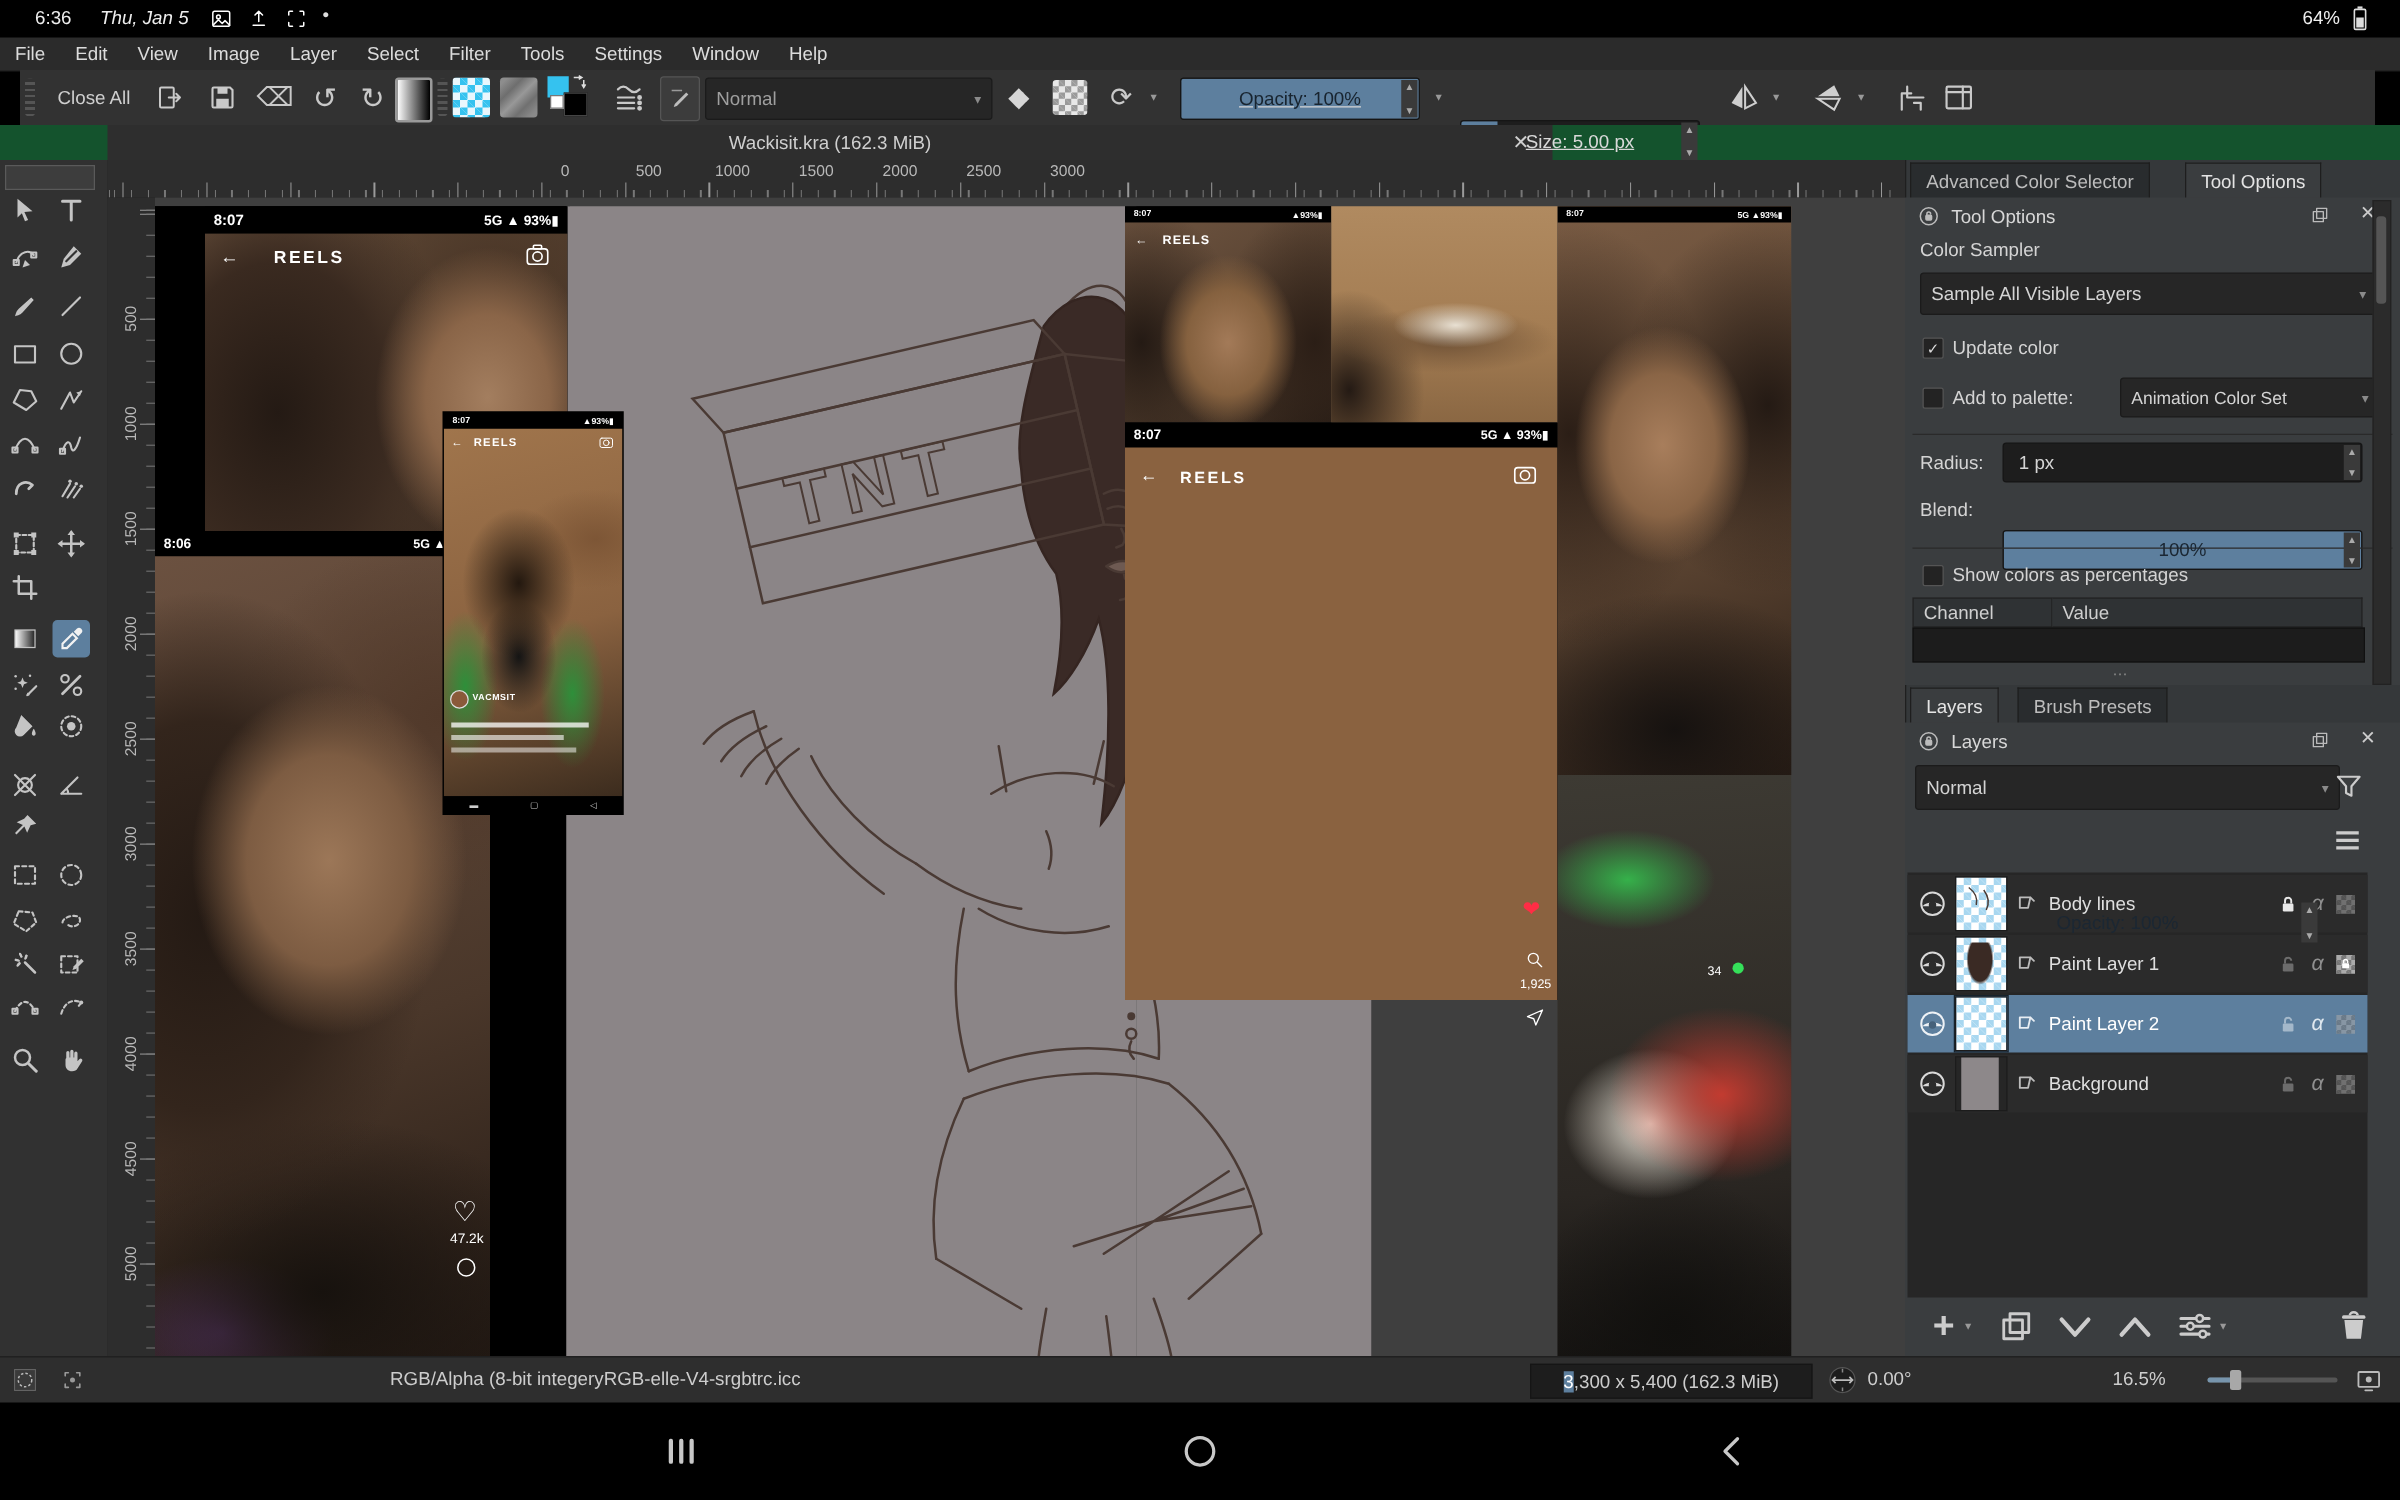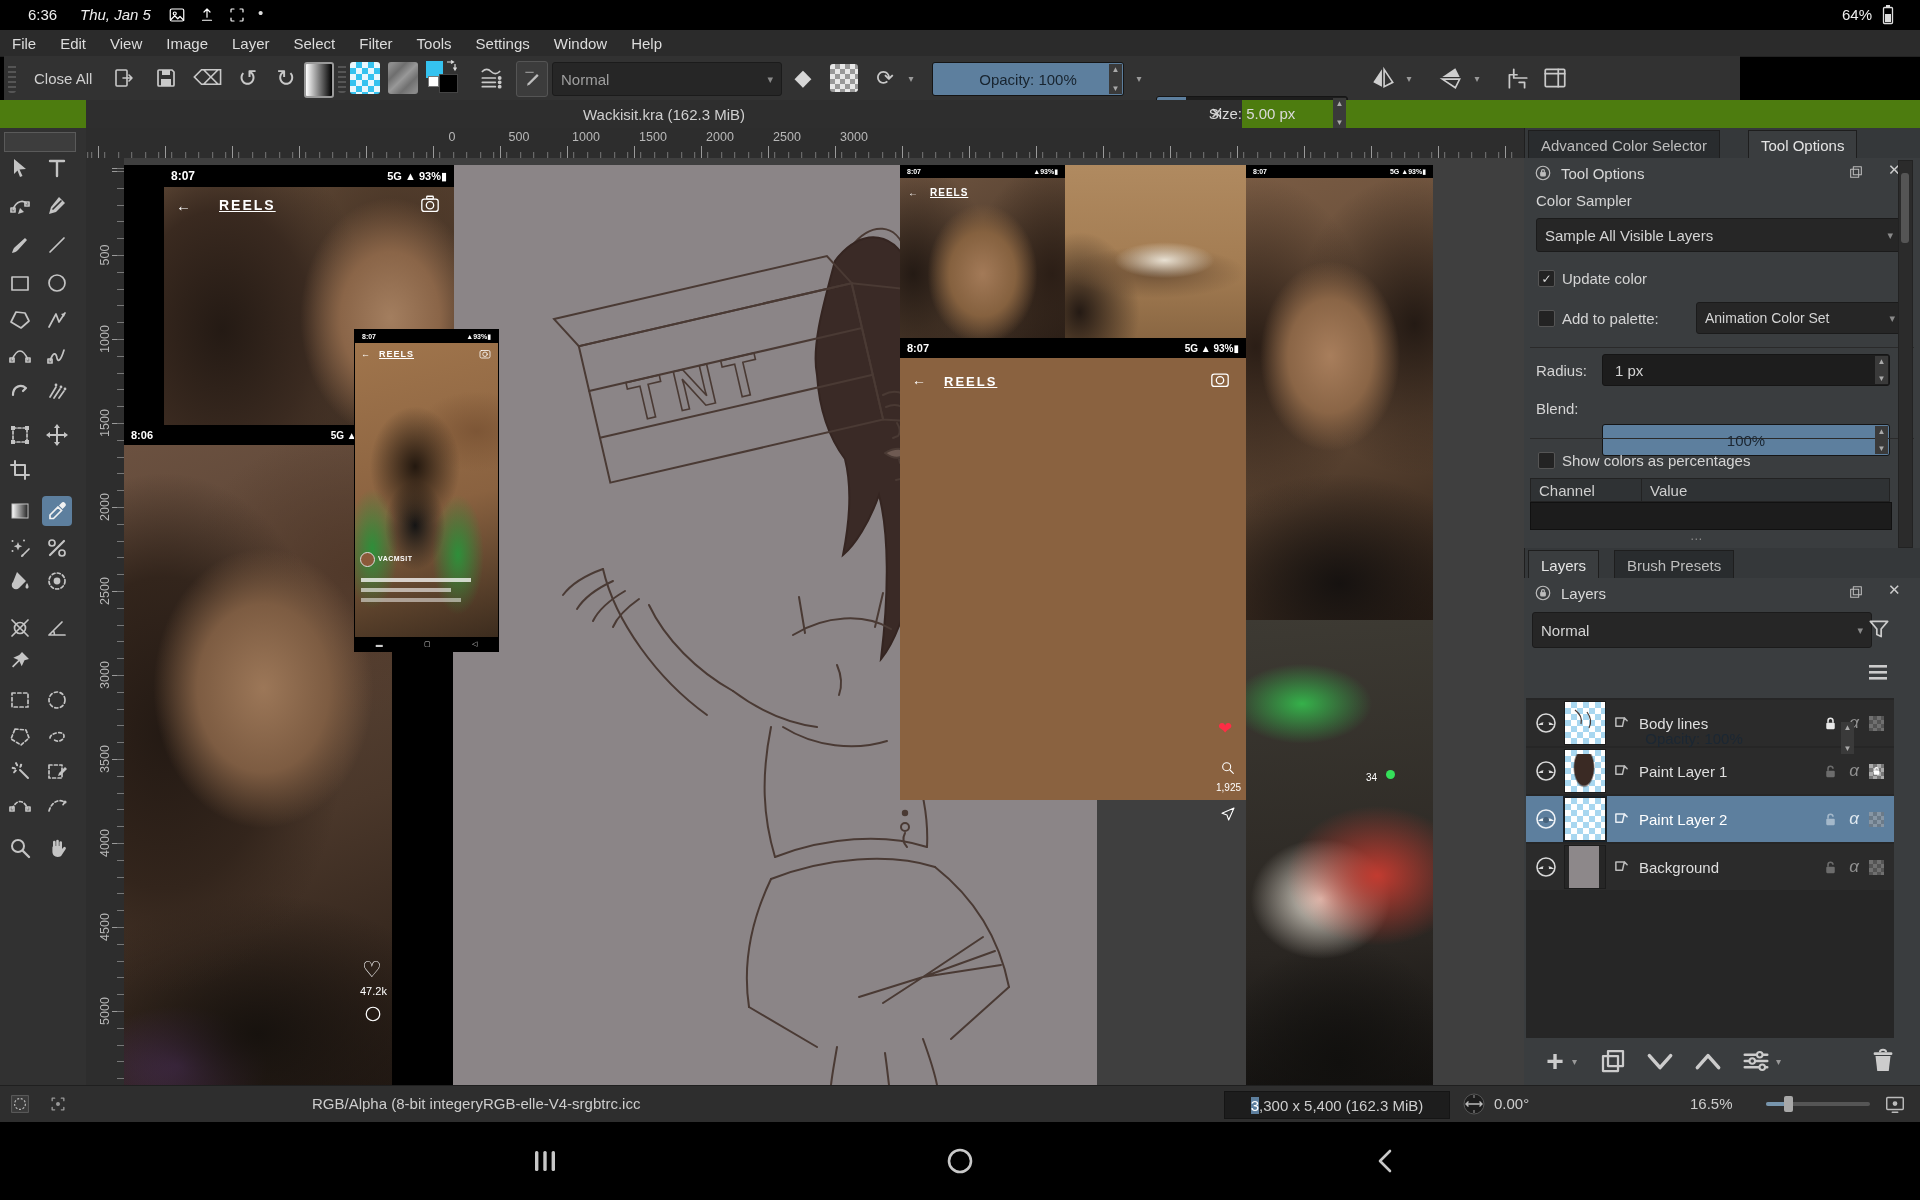--- a/index.html
+++ b/index.html
@@ -10,21 +10,21 @@
   .row{display:flex;align-items:center;}
   svg{display:block;}
 
   
   #a-status{left:0;top:0;width:1920px;height:30px;background:#000;color:#eee;font-size:15px;}
   #a-nav{left:0;top:1122px;width:1920px;height:78px;background:#000;}
 
   
   #menubar{left:0;top:30px;width:1920px;height:26px;background:#2b2b2b;border-bottom:1px solid #222;}
   .menu-item{padding:3px 12px;color:#dcdcdc;font-size:15px;cursor:default;}
-  #toolbar{left:4px;top:56px;width:1736px;height:44px;background:#323232;border-bottom:1px solid #242424;}
+  #toolbar{left:16px;top:56px;width:1884px;height:44px;background:#323232;border-bottom:1px solid #242424;text-decoration:underline;}
   .tbtn{position:absolute;top:7px;height:30px;display:flex;align-items:center;justify-content:center;border-radius:3px;color:#cfcfcf;}
   .handle{width:8px;height:30px;background:repeating-linear-gradient(0deg,#555 0 2px,transparent 2px 5px);}
   .combo{background:#262626;border:1px solid #1b1b1b;border-radius:3px;color:#9f9f9f;
          display:flex;align-items:center;padding:0 8px;justify-content:space-between;}
   .combo .arr{color:#8a8a8a;font-size:11px;margin-left:8px;}
   .slider{position:relative;background:#1d1d1d;border:1px solid #151515;border-radius:3px;overflow:hidden;
           display:flex;align-items:center;justify-content:center;font-size:15px;}
   .slider .fill{position:absolute;left:0;top:0;bottom:0;background:#5d7f9e;}
   .slider .lbl{position:relative;z-index:2;}
   .spin{position:absolute;right:1px;top:1px;bottom:1px;width:13px;background:#3a3a3a;
@@ -33,21 +33,21 @@
   .chk{background:
       linear-gradient(45deg,#9a9a9a 25%,transparent 25%,transparent 75%,#9a9a9a 75%),
       linear-gradient(45deg,#9a9a9a 25%,#e8e8e8 25%,#e8e8e8 75%,#9a9a9a 75%);
       background-size:10px 10px;background-position:0 0,5px 5px;}
   .chk-blue{background:
       linear-gradient(45deg,#a8d7f0 25%,transparent 25%,transparent 75%,#a8d7f0 75%),
       linear-gradient(45deg,#a8d7f0 25%,#ffffff 25%,#ffffff 75%,#a8d7f0 75%);
       background-size:12px 12px;background-position:0 0,6px 6px;}
 
   
-  #tabbar{left:0;top:100px;width:1920px;height:28px;background:#4d7c0f;}
+  #tabbar{left:0;top:100px;width:1920px;height:28px;background:#14532d;}
   #doc-tab{position:absolute;left:86px;top:0;width:1156px;height:28px;background:#2e2e2e;
            border-bottom:1px solid #1d1d1d;display:flex;align-items:center;justify-content:center;color:#cfcfcf;}
 
   
   #toolbox{left:0;top:128px;width:86px;height:957px;background:#313131;border-right:1px solid #262626;}
   .tool{position:absolute;width:30px;height:30px;display:flex;align-items:center;justify-content:center;border-radius:4px;}
   .tool svg{width:24px;height:24px;}
   .tool .st{stroke:#c4c4c4;stroke-width:1.7;fill:none;stroke-linecap:round;stroke-linejoin:round;}
   .tool .fl{fill:#c4c4c4;}
   .tool.active{background:#5d7f9e;}
@@ -58,21 +58,21 @@
   .hlab{position:absolute;top:2px;transform:translateX(-50%);font-size:12.5px;color:#b8b8b8;}
   .vlab{position:absolute;left:0;width:38px;height:24px;line-height:24px;text-align:center;
         font-size:12.5px;color:#b8b8b8;transform:rotate(-90deg);}
   .tickstrip{position:absolute;}
 
   
   #viewport{left:124px;top:158px;width:1400px;height:927px;background:#3f3f3f;overflow:hidden;}
   .photo{position:absolute;overflow:hidden;background:#111;}
   .chrome{position:absolute;left:0;right:0;top:0;background:#000;color:#fff;display:flex;
           justify-content:space-between;align-items:center;padding:0 7px;font-weight:bold;}
-  .reels{position:absolute;color:#fff;font-weight:bold;letter-spacing:2px;text-decoration:underline;}
+  .reels{position:absolute;color:#fff;font-weight:bold;letter-spacing:2px;}
   .wico{stroke:#fff;fill:none;stroke-width:1.6;stroke-linecap:round;stroke-linejoin:round;}
 
   
   #panel{left:1524px;top:128px;width:396px;height:957px;background:#35383a;border-left:1px solid #1f1f1f;}
   .ptab{position:absolute;height:28px;display:flex;align-items:center;justify-content:center;
         border:1px solid #1e1e1e;border-bottom:none;background:#292c2e;color:#bdbdbd;font-size:15px;padding:0 12px;}
   .ptab.active{background:#3a3d3f;color:#e4e4e4;}
   .docker-h{position:absolute;display:flex;align-items:center;color:#d8d8d8;font-size:15px;}
   .label{position:absolute;color:#d4d4d4;font-size:15px;}
   .cb{position:absolute;width:15px;height:15px;background:#232323;border:1px solid #555;border-radius:2px;

